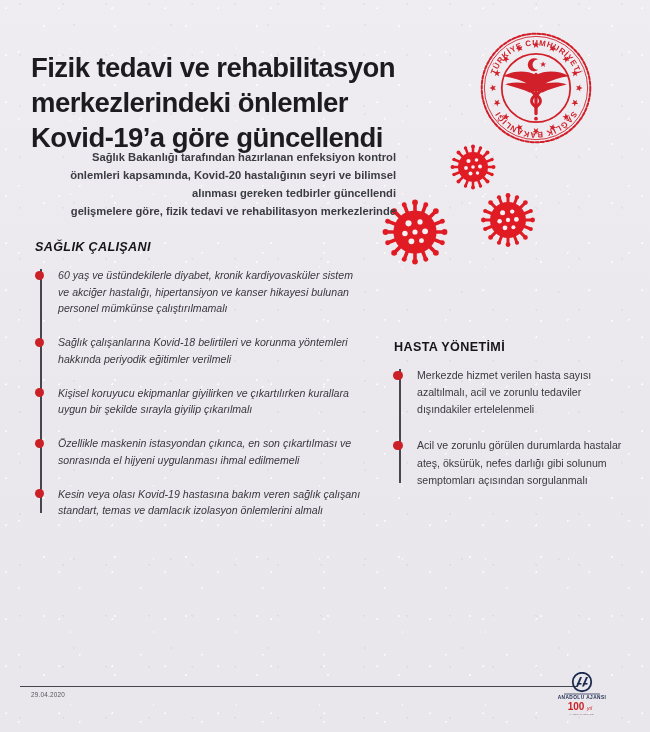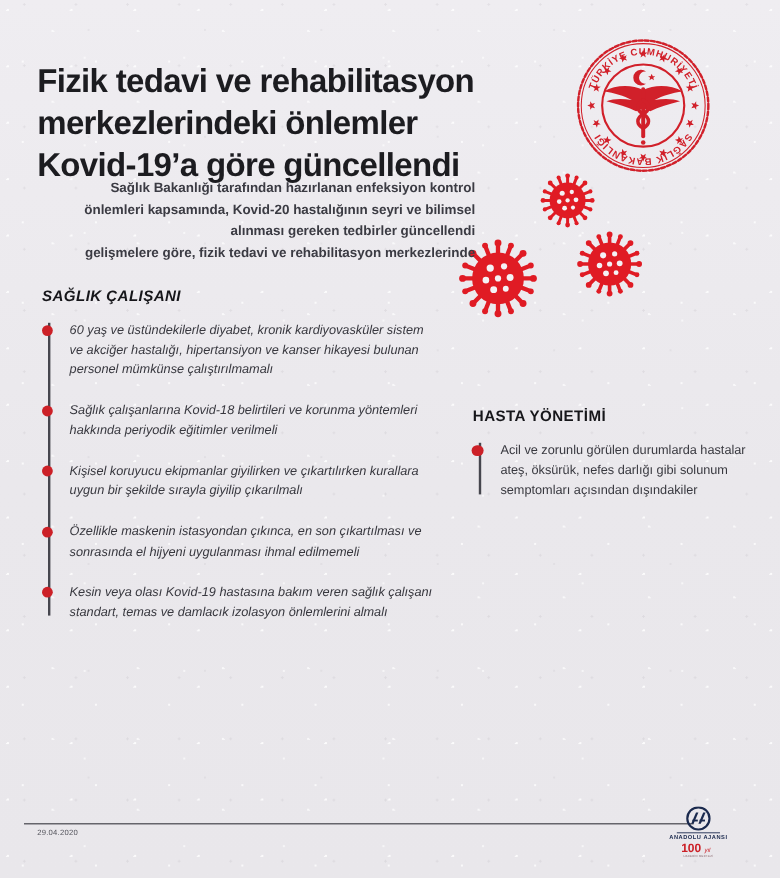--- a/index.html
+++ b/index.html
@@ -401,21 +401,25 @@
         <span class="tl-text">Kesin veya olası Kovid-19 hastasına bakım veren sağlık çalışanı standart, temas ve damlacık izolasyon önlemlerini almalı</span>
       </div>
     </div>
   </section>
 
   <section id="col-right" class="column">
     <h2 class="col-title">HASTA YÖNETİMİ</h2>
     <div class="timeline">
       <div class="tl-item">
         <span class="tl-dot"></span>
-        <span class="tl-text">Acil ve zorunlu görülen durumlarda hastalar ateş, öksürük, nefes darlığı gibi solunum semptomları açısından dışındakiler</span>
+        <span class="tl-text">Merkezde hizmet verilen hasta sayısı azaltılmalı, acil ve zorunlu tedaviler dışındakiler ertelelenmeli</span>
+      </div>
+      <div class="tl-item">
+        <span class="tl-dot"></span>
+        <span class="tl-text">Acil ve zorunlu görülen durumlarda hastalar ateş, öksürük, nefes darlığı gibi solunum semptomları açısından sorgulanmalı</span>
       </div>
     </div>
   </section>
 
   <div id="footer-rule"></div>
   <div id="footer-date">29.04.2020</div>
 
   <div id="footer-logo">
     <svg width="72" height="46" viewBox="0 0 144 92" aria-hidden="true">
       <g>

